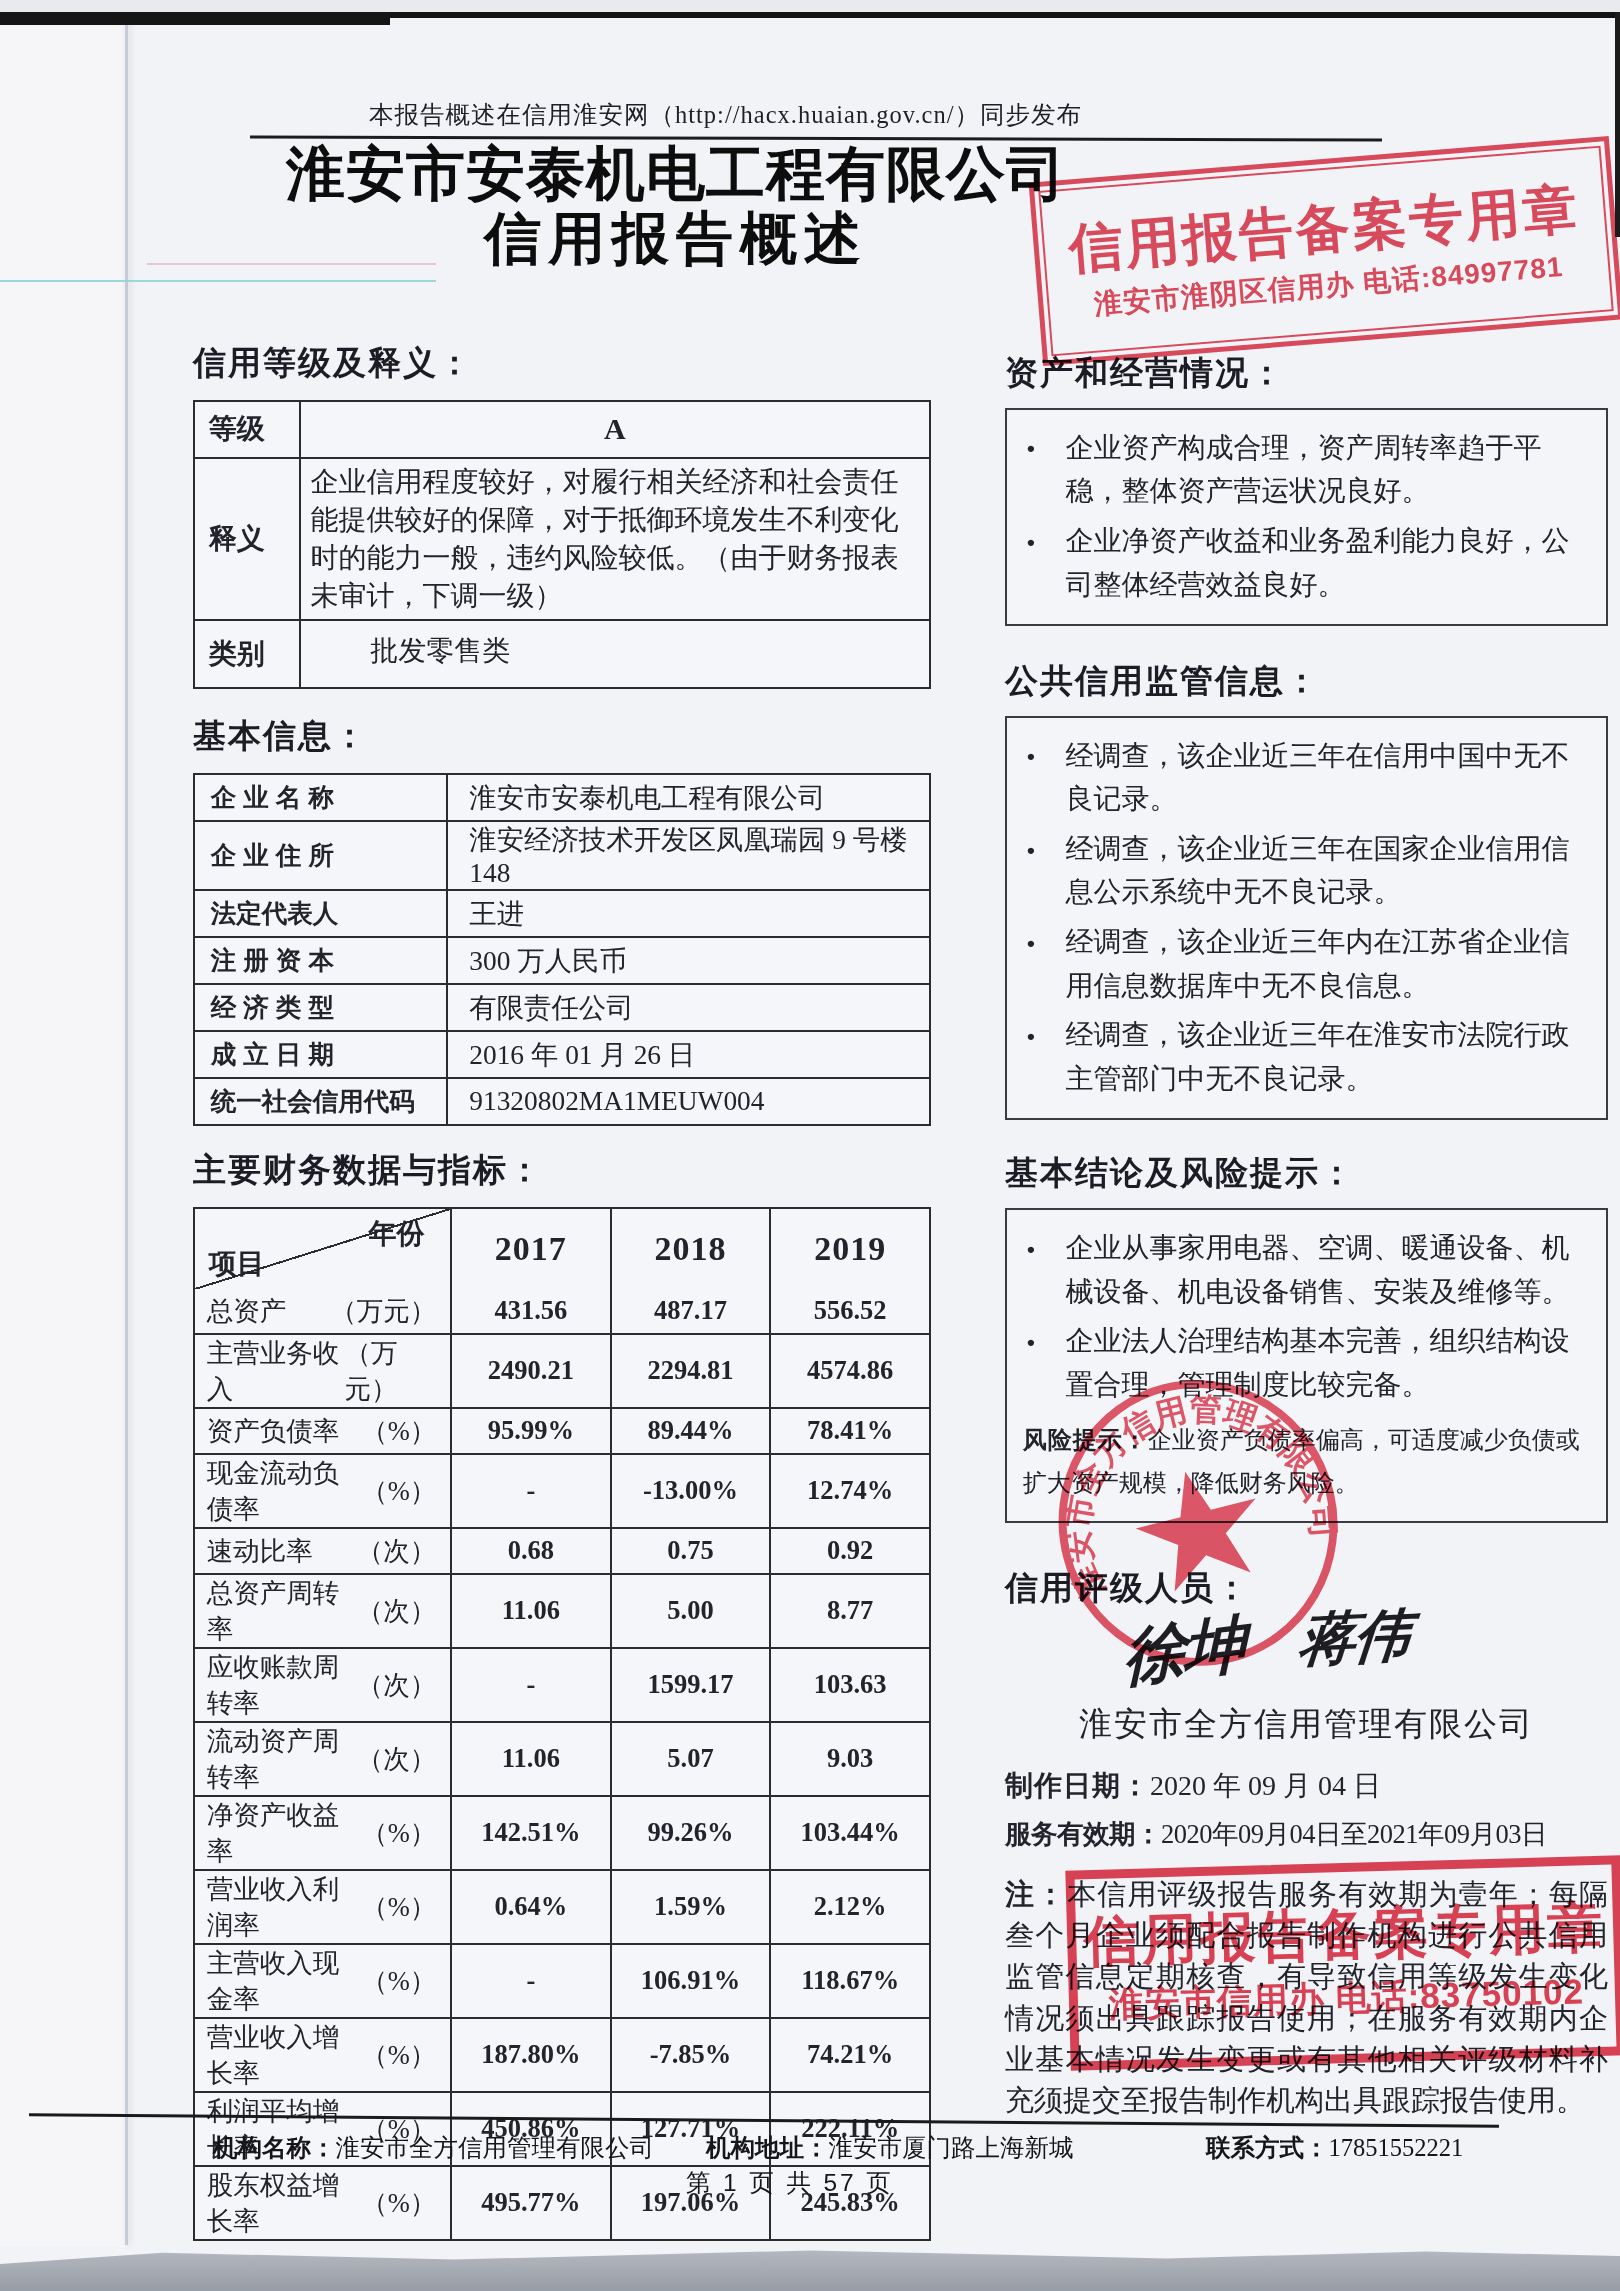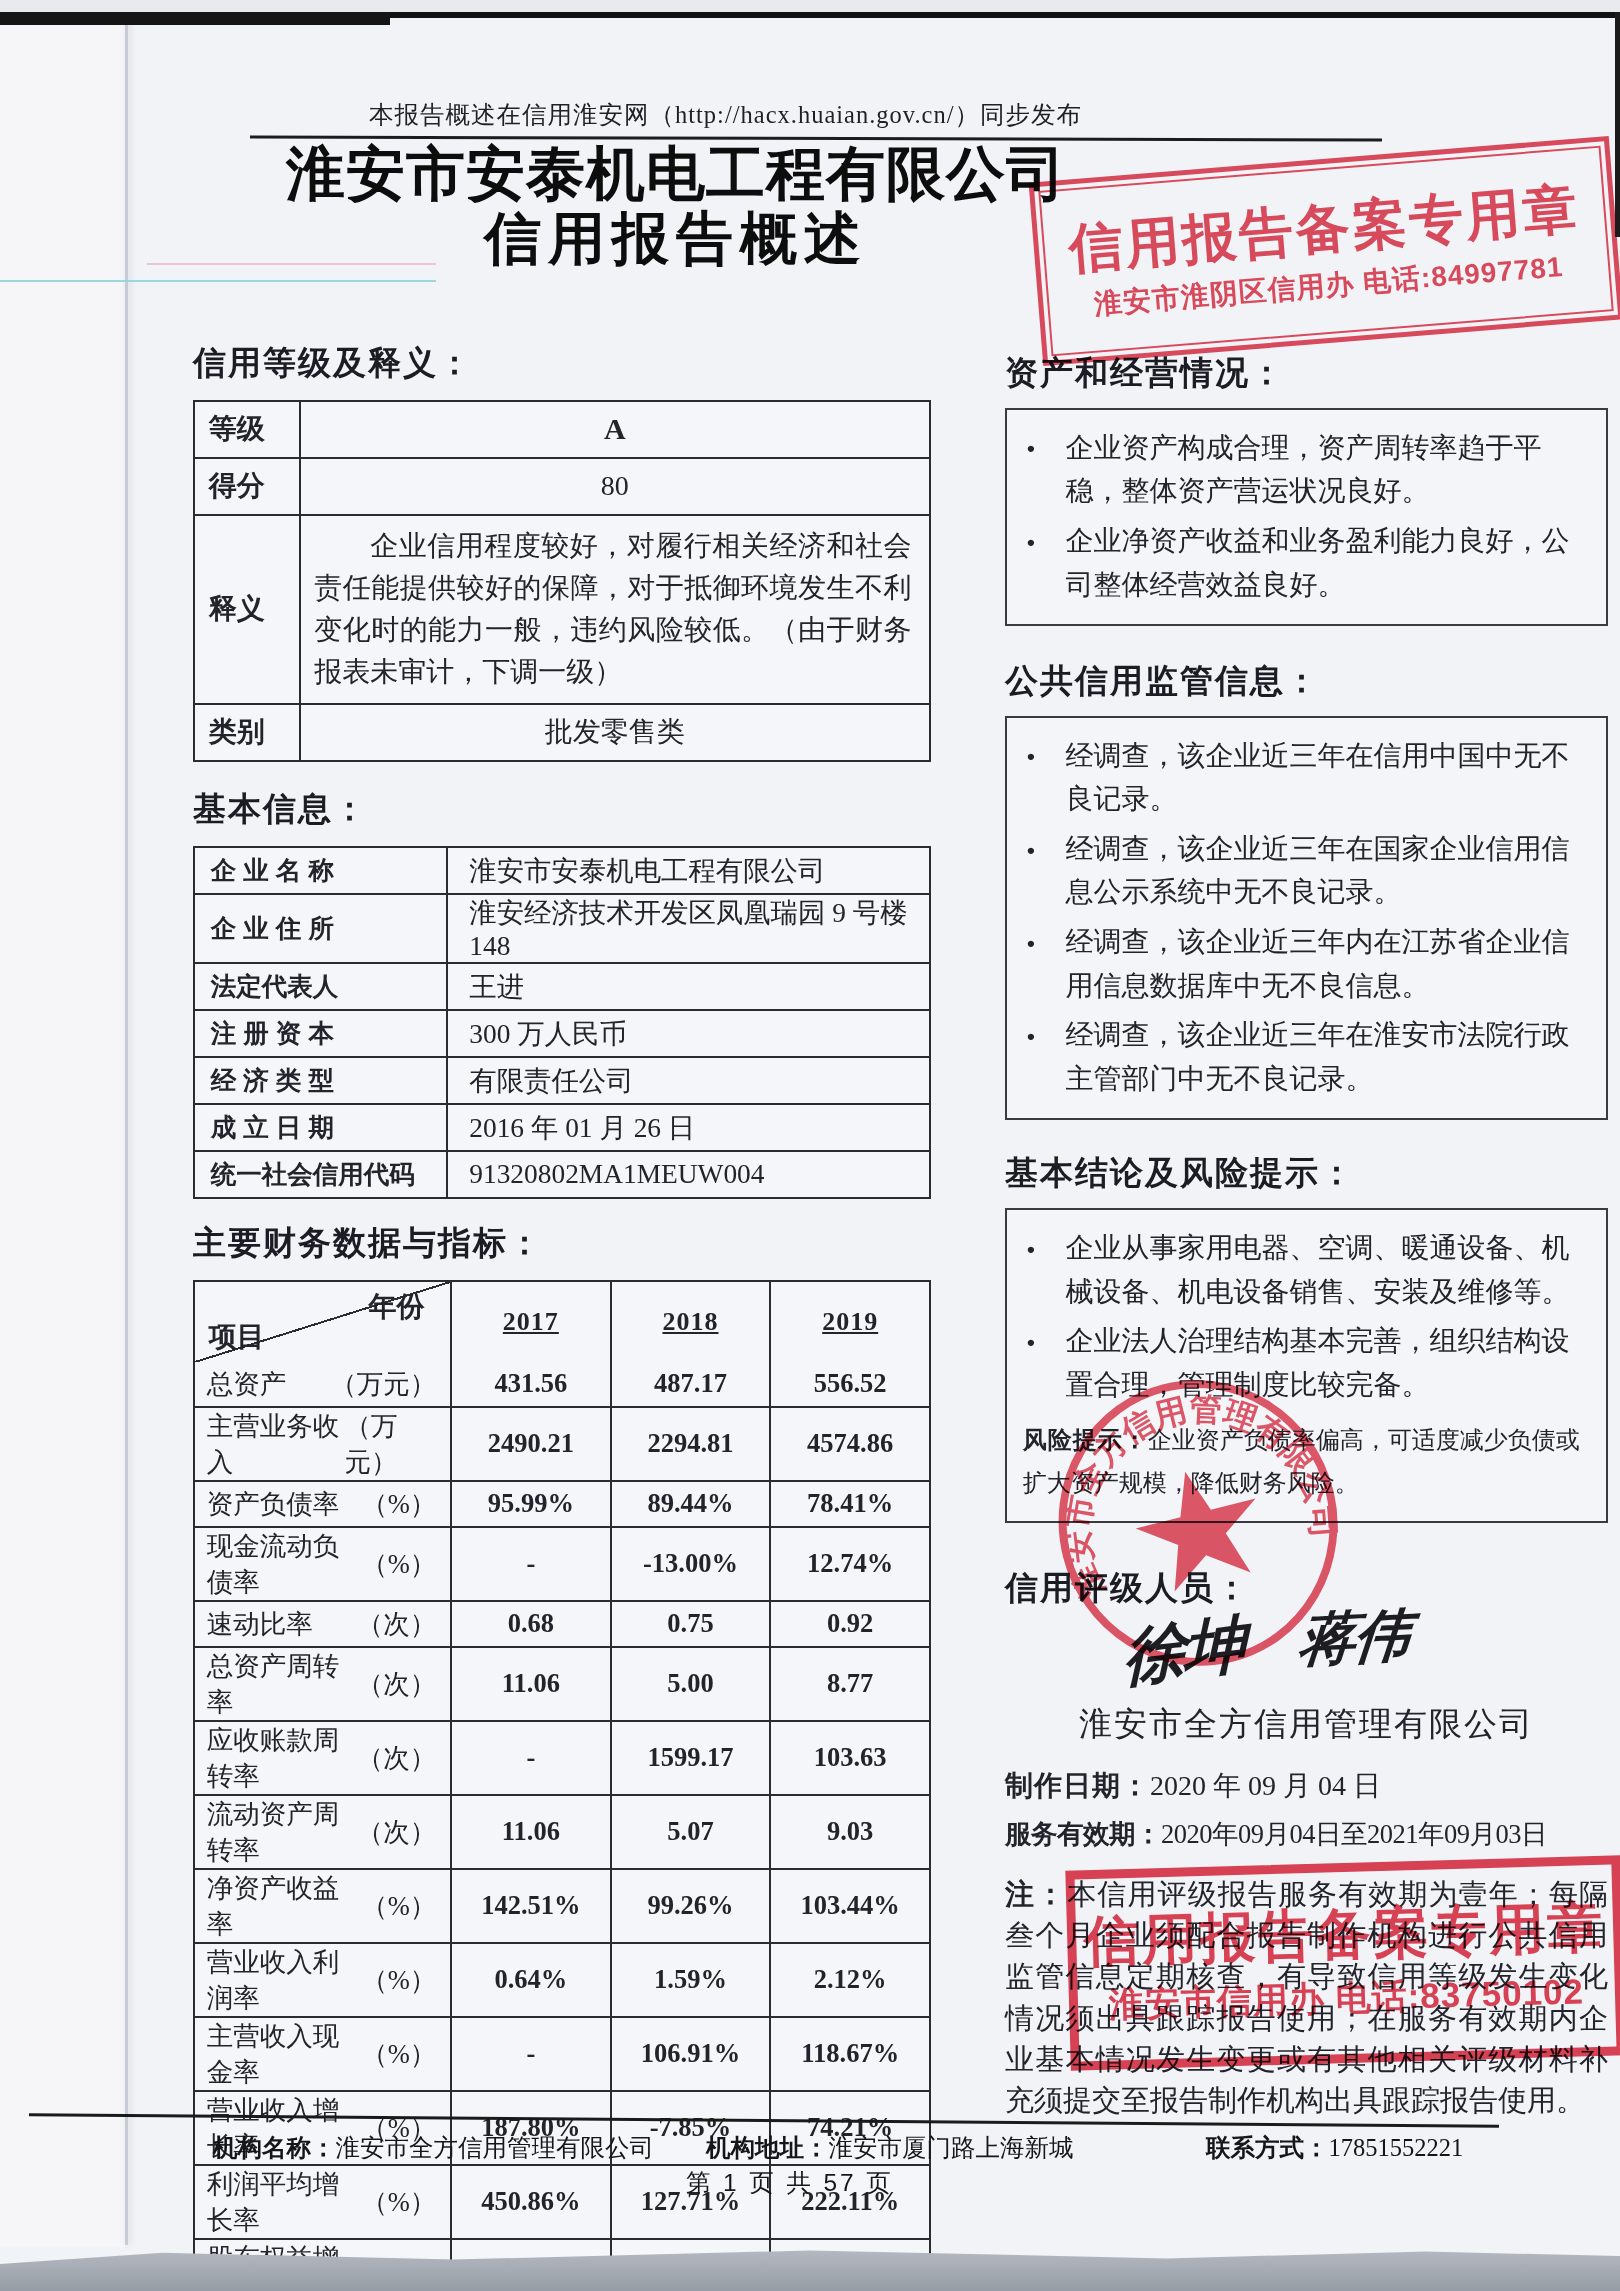--- a/index.html
+++ b/index.html
@@ -55,21 +55,21 @@
   .t2 .lab{width:235px;flex:0 0 235px;display:flex;align-items:center;padding-left:15.7px;
       font-family:"Liberation Sans","DejaVu Sans",sans-serif;font-weight:bold;font-size:25.5px;min-height:45px;}
   .t2 .val{flex:1;display:flex;align-items:center;padding-left:21.6px;font-size:27.4px;}
 
   
   .t3 .corner{width:255px;flex:0 0 255px;position:relative;height:80px;
       background-image:linear-gradient(to bottom right,transparent calc(50% - 1px),#2b2b30 calc(50% - 1px),#2b2b30 calc(50% + 1px),transparent calc(50% + 1px));}
   .t3 .corner .cy{position:absolute;top:5.9px;right:25.5px;font-size:28px;font-weight:bold;}
   .t3 .corner .ci{position:absolute;bottom:5.9px;left:13.7px;font-size:28px;font-weight:bold;}
   .t3 .yh{flex:1;display:flex;align-items:center;justify-content:center;
-      font-size:26px;font-weight:bold;letter-spacing:1px;text-decoration:underline;}
+      font-size:34px;font-weight:bold;letter-spacing:1px;}
   .t3 .ilab{width:255px;flex:0 0 255px;display:flex;align-items:center;justify-content:space-between;
       padding:0 13.7px 0 11.8px;font-size:26.5px;min-height:44px;box-sizing:border-box;width:255px;}
   .t3 .num{flex:1;display:flex;align-items:center;justify-content:center;font-size:26.5px;font-weight:bold;}
 
   
   .box{border:2px solid #3a3a40;margin-top:13.7px;padding:9.8px 17.6px 11.8px 13.7px;background:rgba(255,255,255,.2);}
   .bullet{display:flex;font-size:28px;line-height:1.56;margin:5.9px 0;}
   .bullet .dot{flex:0 0 39px;font-size:14.7px;padding-top:11.8px;padding-left:5.9px;}
   .risk{font-size:24px;line-height:1.8;margin:11.8px 0 3.9px 2px;}
   .risk b{font-family:"Liberation Sans","DejaVu Sans",sans-serif;letter-spacing:1px;}
@@ -134,24 +134,20 @@
   <div class="col-left">
 
     <div class="sec-h">信用等级及释义：</div>
     <div class="tbl t1">
 
         <div class="trow">
           <div class="tcell lab">等级</div>
           <div class="tcell val">A</div>
         </div>
 
-        <div class="trow">
-          <div class="tcell lab">得分</div>
-          <div class="tcell val">80</div>
-        </div>
 
         <div class="trow">
           <div class="tcell lab">释义</div>
           <div class="tcell val">企业信用程度较好，对履行相关经济和社会责任能提供较好的保障，对于抵御环境发生不利变化时的能力一般，违约风险较低。（由于财务报表未审计，下调一级）</div>
         </div>
 
         <div class="trow">
           <div class="tcell lab">类别</div>
           <div class="tcell val">批发零售类</div>
         </div>

